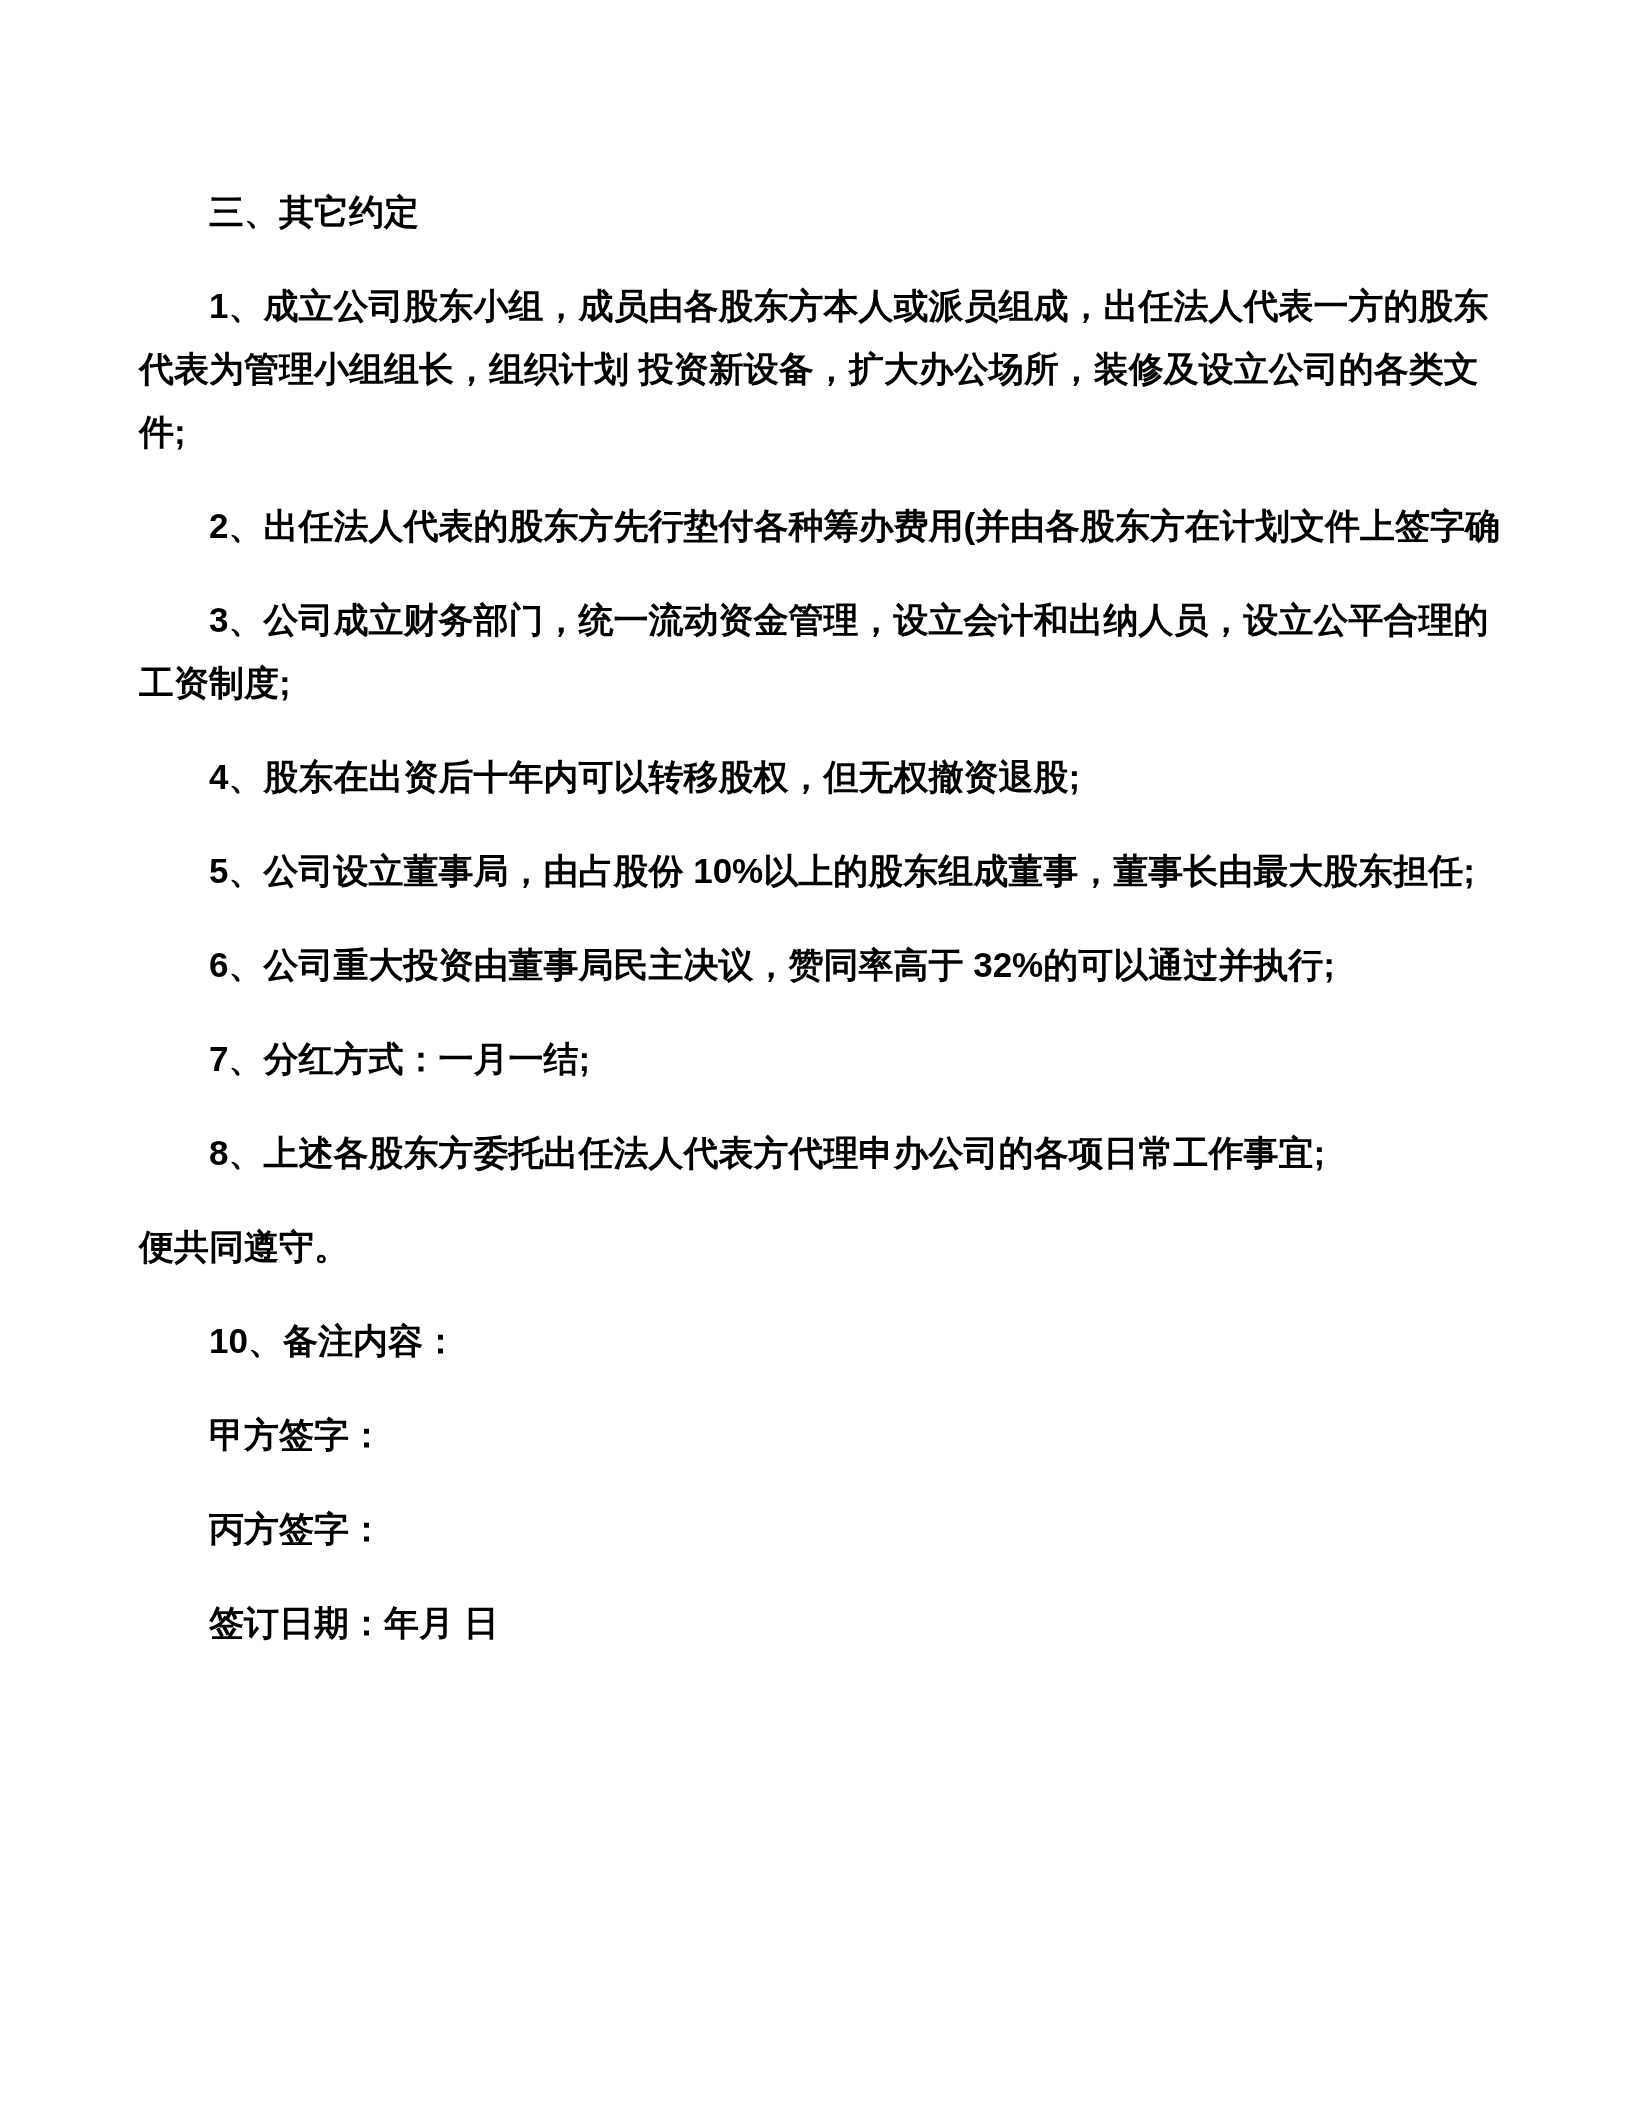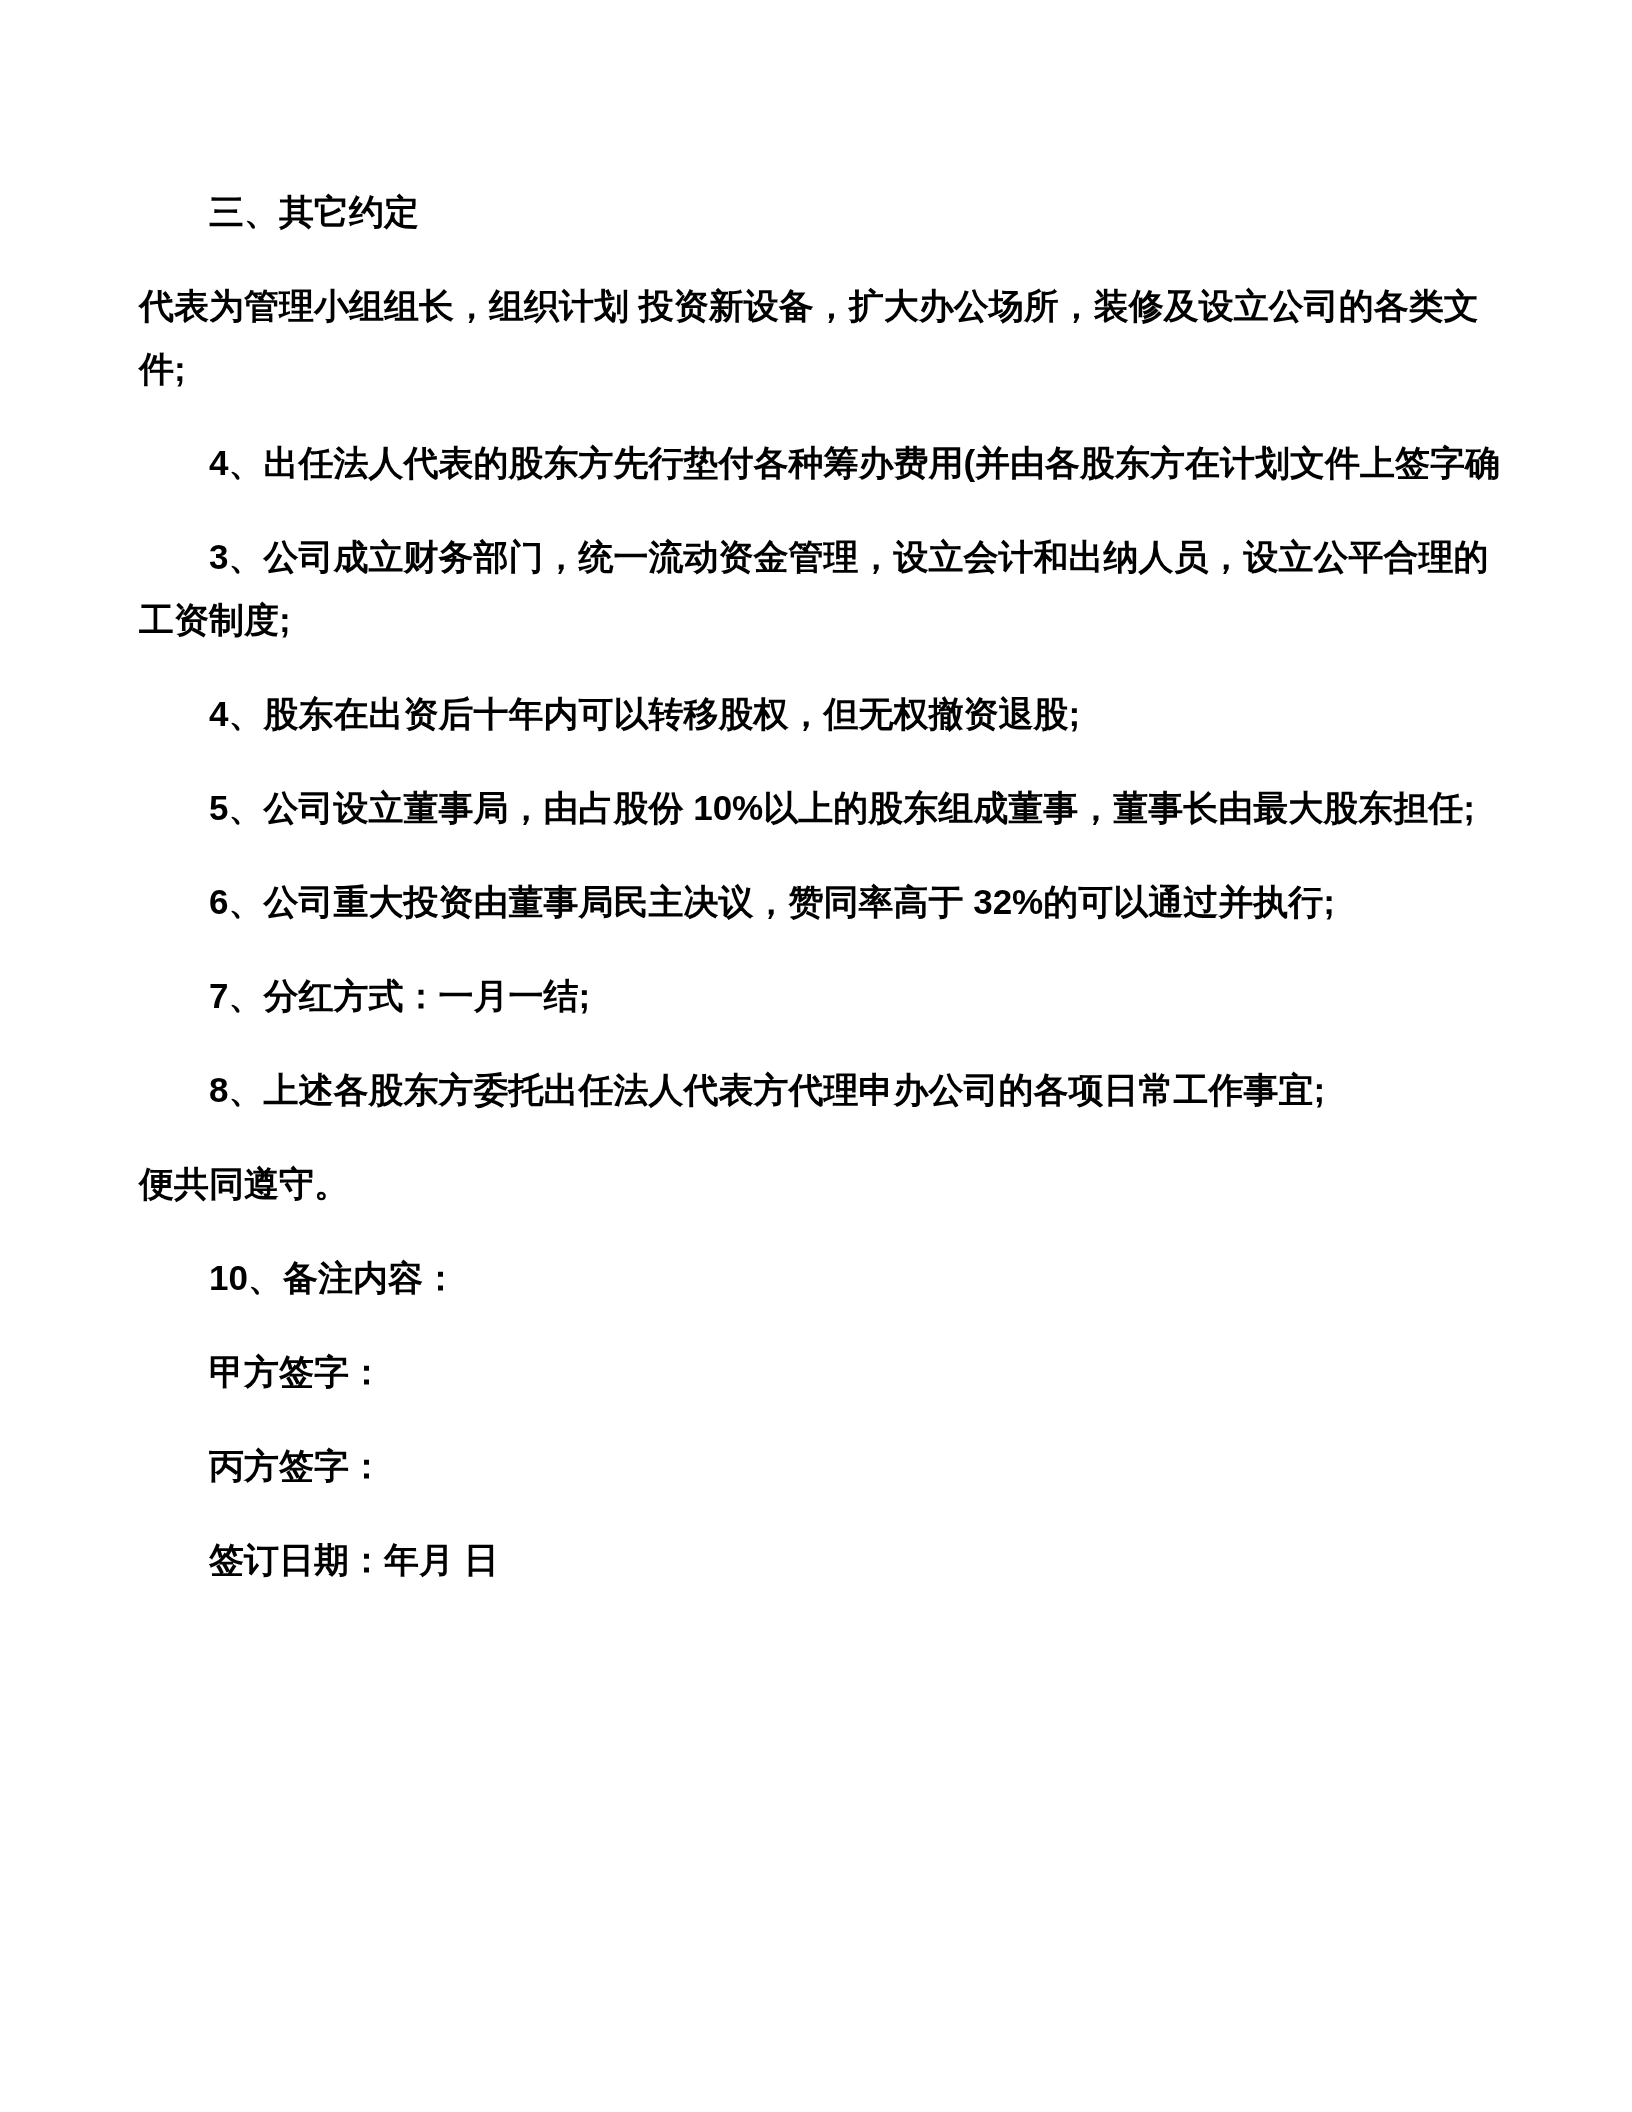--- a/index.html
+++ b/index.html
@@ -37,26 +37,27 @@
 </head>
 <body>
 
 <div class="page">
 
   <div class="para">
     <div class="line first">三、其它约定</div>
   </div>
 
   <div class="para">
+    <div class="line first">1、成立公司股东小组，成员由各股东方本人或派员组成，出任法人代表一方的股东</div>
     <div class="line">代表为管理小组组长，组织计划 投资新设备，扩大办公场所，装修及设立公司的各类文</div>
     <div class="line">件;</div>
   </div>
 
   <div class="para">
-    <div class="line first">4、出任法人代表的股东方先行垫付各种筹办费用(并由各股东方在计划文件上签字确</div>
+    <div class="line first">2、出任法人代表的股东方先行垫付各种筹办费用(并由各股东方在计划文件上签字确</div>
   </div>
 
   <div class="para">
     <div class="line first">3、公司成立财务部门，统一流动资金管理，设立会计和出纳人员，设立公平合理的</div>
     <div class="line">工资制度;</div>
   </div>
 
   <div class="para">
     <div class="line first">4、股东在出资后十年内可以转移股权，但无权撤资退股;</div>
   </div>

